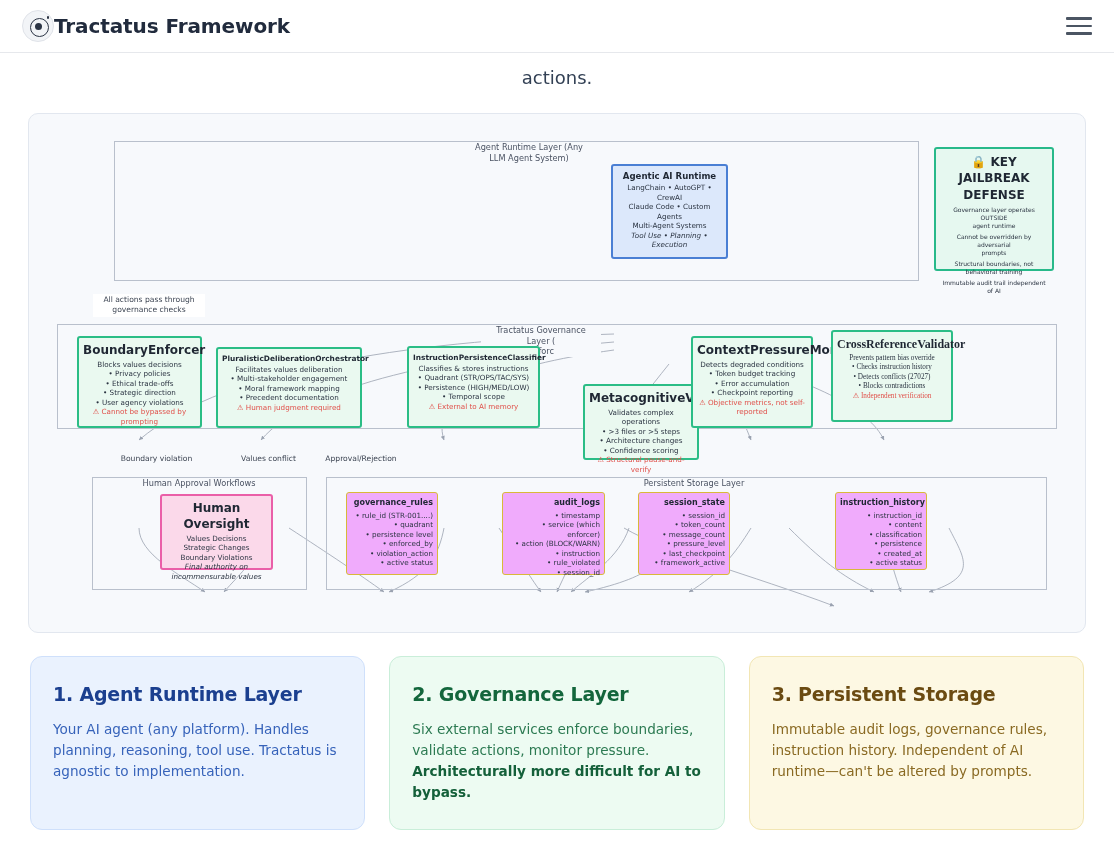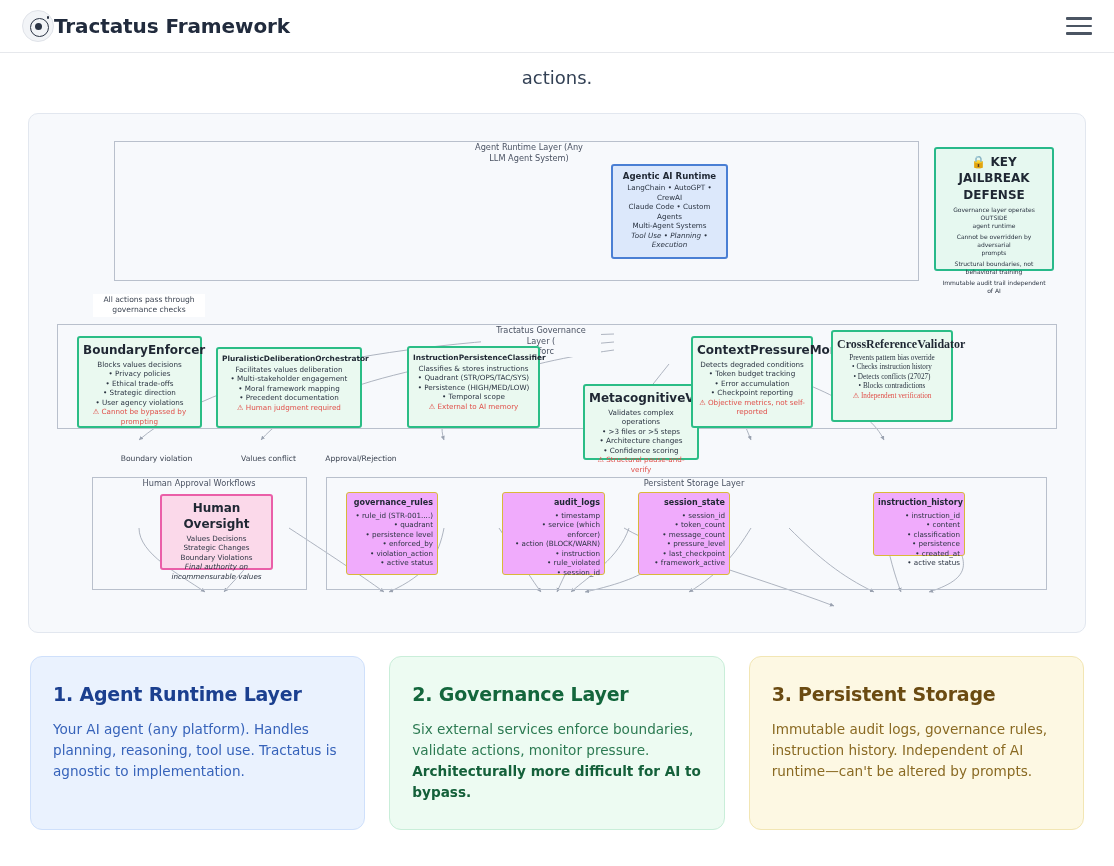--- a/index.html
+++ b/index.html
@@ -417,21 +417,21 @@
       <div class="node yellow" style="left:609px; top:378px; width:92px; height:83px;">
         <div class="n-title">session_state</div>
         <div class="n-line">• session_id</div>
         <div class="n-line">• token_count</div>
         <div class="n-line">• message_count</div>
         <div class="n-line">• pressure_level</div>
         <div class="n-line">• last_checkpoint</div>
         <div class="n-line">• framework_active</div>
       </div>
 
-      <div class="node yellow" style="left:844px; top:378px; width:92px; height:64px;">
+      <div class="node yellow" style="left:806px; top:378px; width:92px; height:78px;">
         <div class="n-title">instruction_history</div>
         <div class="n-line">• instruction_id</div>
         <div class="n-line">• content</div>
         <div class="n-line">• classification</div>
         <div class="n-line">• persistence</div>
         <div class="n-line">• created_at</div>
         <div class="n-line">• active status</div>
       </div>
 
     </div>

